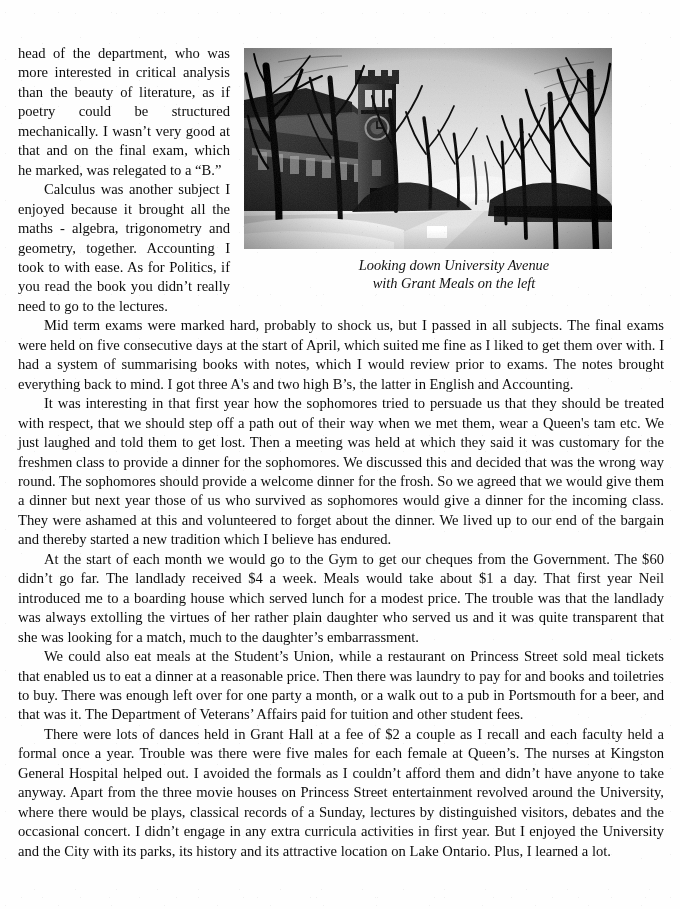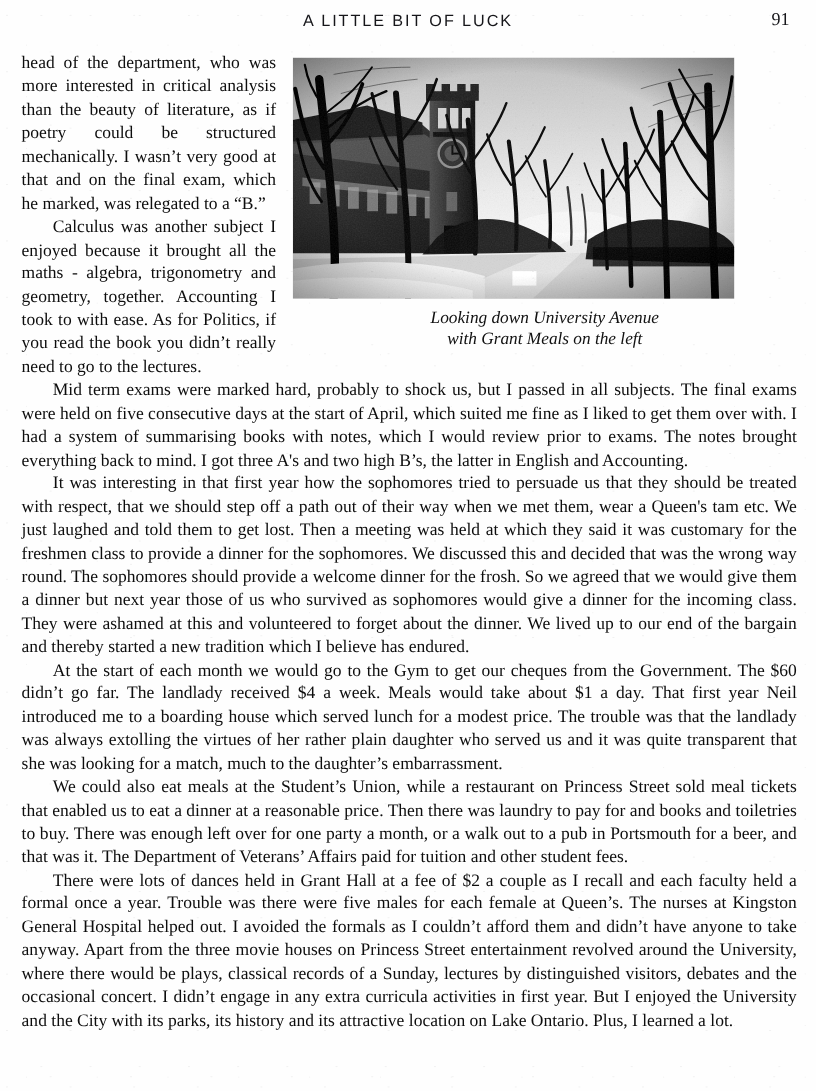--- a/index.html
+++ b/index.html
@@ -103,24 +103,20 @@
       radial-gradient(circle at 84% 18%, #000 0.5px, transparent 0.6px),
       radial-gradient(circle at 37% 88%, #000 0.5px, transparent 0.6px);
     background-size: 53px 47px, 67px 61px, 41px 73px, 59px 43px;
   }
 </style>
 </head>
 <body>
 
 <div class="page">
 
-  <div class="runhead">
-    <div class="runhead-title">A LITTLE BIT OF LUCK</div>
-    <div class="runhead-folio">91</div>
-  </div>
 
   <div class="body-col">
 
     <figure class="figure">
       <div class="photo">
         <svg width="368" height="201" viewBox="0 0 368 201" xmlns="http://www.w3.org/2000/svg">
           <defs>
             <linearGradient id="sky" x1="0" y1="0" x2="0" y2="1">
               <stop offset="0%" stop-color="#b9b7b2"></stop>
               <stop offset="55%" stop-color="#dedcd7"></stop>

